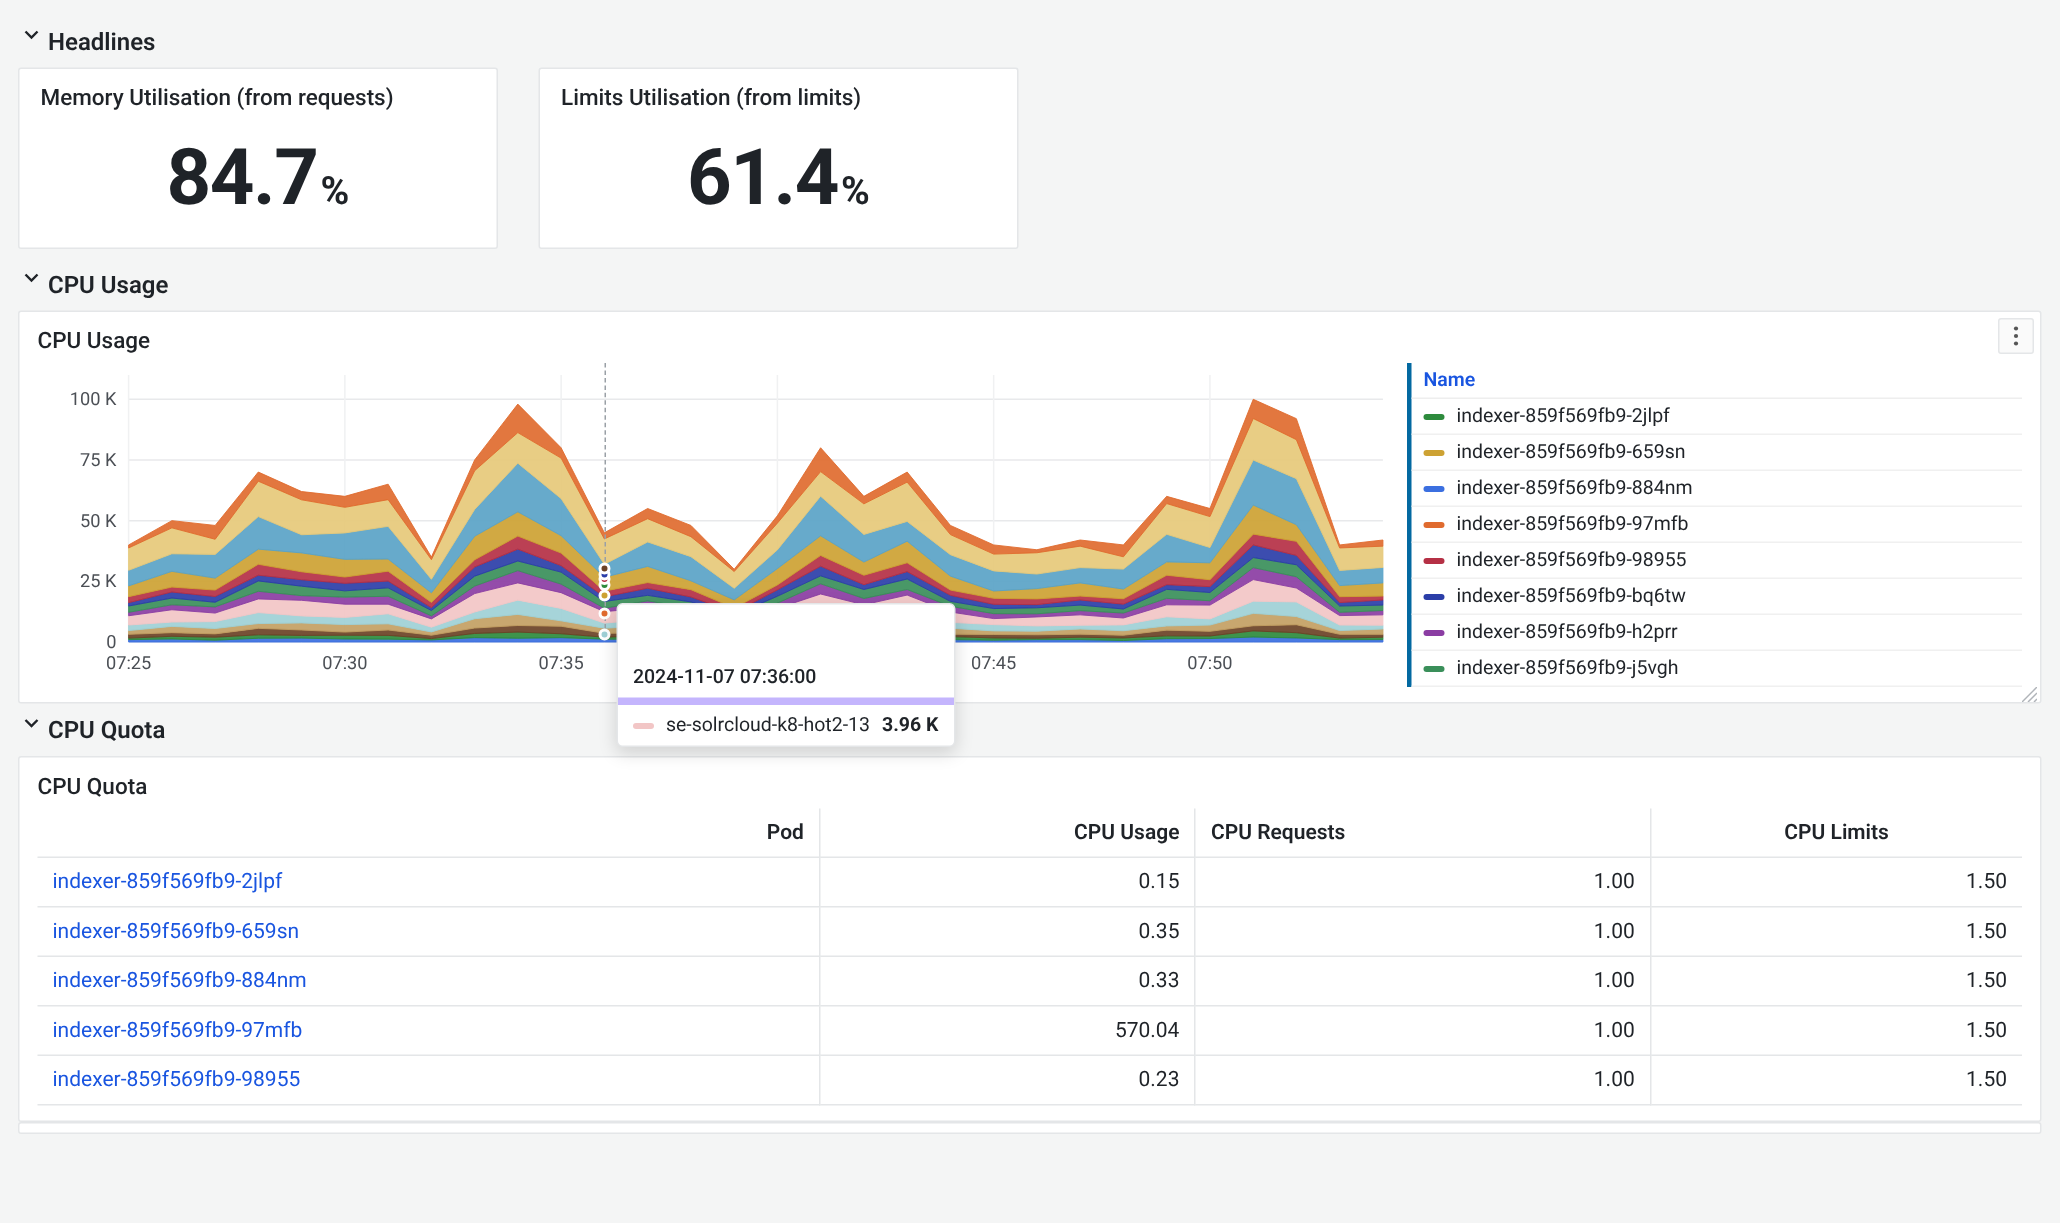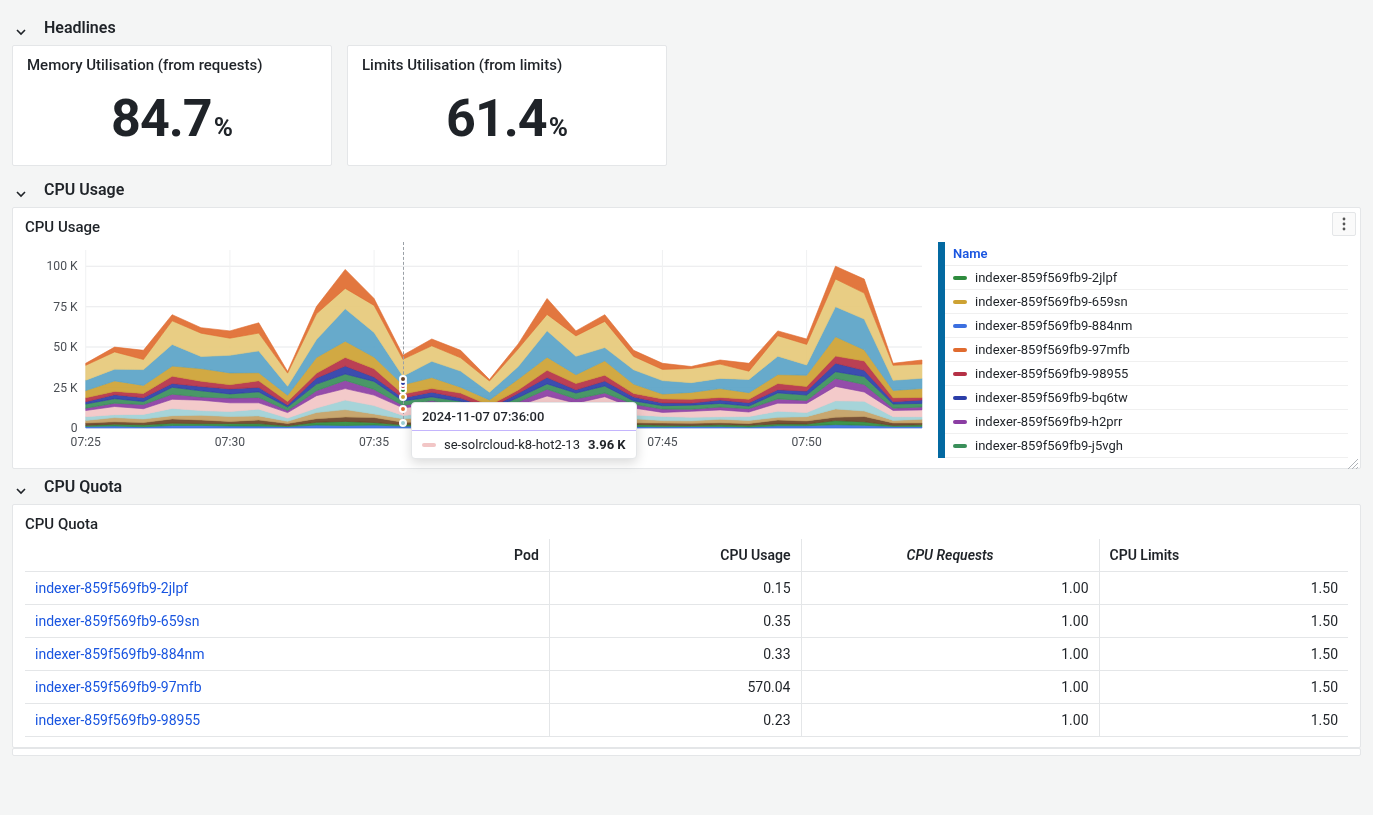--- a/index.html
+++ b/index.html
@@ -6,33 +6,33 @@
   html, body {
     width: 1373px; height: 815px;
     font-family: -apple-system, BlinkMacSystemFont, "Segoe UI", Roboto, "Helvetica Neue", Arial, sans-serif;
     background: #f4f5f5;
     color: #1f2328;
     font-size: 14px;
     overflow: hidden;
   }
   .page { padding: 10px 12px; }
   .section-header {
-    display: flex; align-items: flex-end; gap: 16px;
+    display: flex; align-items: flex-start; gap: 4px;
     font-weight: 600; font-size: 16px;
     padding: 8px 4px;
     cursor: pointer;
   }
   .chev {
     display: inline-block;
     font-size: 11px;
     width: 12px;
     color: #1f2328;
   }
   .chev svg { display:block; }
-  .cards { display: flex; gap: 15px; margin-bottom: 6px; }
+  .cards { display: flex; gap: 27px; margin-bottom: 6px; }
   .card {
     background: #fff;
     border: 1px solid #e4e6e8;
     border-radius: 2px;
     padding: 10px 14px 14px 14px;
     min-width: 320px;
   }
   .card-title { font-size: 15px; font-weight: 500; color: #1f2328; }
   .big-stat { display:flex; align-items:baseline; justify-content:center; padding: 14px 0 2px 0; text-align: center;}
   .big-stat .num { font-size: 52px; font-weight: 700; letter-spacing: -1px;}
@@ -50,21 +50,21 @@
     width:24px; height:24px; border:1px solid #e4e6e8;
     background:#fafafa;
     display:flex; align-items:center; justify-content:center;
     cursor:pointer; border-radius:2px;
   }
   .chart-wrap { display:flex; gap:12px; }
   .chart-area { flex:1; position:relative; }
   .chart-svg { width:100%; height:210px; display:block;}
   .legend {
     width: 410px;
-    border-left:7px solid #0369a1;
+    border-left:3px solid #0369a1;
   }
   .legend-header {
     color:#1955e0; font-weight:600; font-size:13px;
     padding:4px 8px;
     border-bottom:1px solid #eee;
   }
   .legend-row {
     display:flex; align-items:center; gap:8px;
     padding:4px 8px;
     border-bottom:1px solid #f0f0f0;
@@ -80,23 +80,24 @@
     position:absolute;
     background:#fff;
     border:1px solid #e4e6e8;
     border-radius:4px;
     box-shadow: 0 4px 12px rgba(0,0,0,.15);
     font-size:13px;
     z-index:10;
   }
   .tooltip-head {
     padding:6px 10px;
-    border-bottom:1px solid #c4b5fd;
+    border-bottom:5px solid #c4b5fd;
     font-weight:500;
     white-space:nowrap;
+    margin-top:35px;
   }
   .tooltip-row {
     display:flex; align-items:center; gap:8px;
     padding:6px 10px;
   }
   .tooltip-swatch { width:14px; height:4px; border-radius:2px;}
   .tooltip-val { margin-left:auto; font-weight:700;}
   
   .crosshair {
     position:absolute; top:0; bottom:34px;
@@ -278,22 +279,22 @@
     <span>CPU Quota</span>
   </div>
 
   <div class="panel">
     <div class="panel-title">CPU Quota</div>
     <table class="q">
       <thead>
           <tr id="q-head">
             <th>Pod</th>
             <th style="text-align: right;">CPU Usage</th>
-            <th style="text-align: center; font-style: italic;">CPU Requests</th>
-            <th style="text-align: left;">CPU Limits</th>
+            <th style="text-align: left;">CPU Requests</th>
+            <th style="text-align: center;">CPU Limits</th>
           </tr>
         </thead>
       <tbody id="q-body">
           <tr>
             <td><a href="#">indexer-859f569fb9-2jlpf</a></td>
             <td class="num">0.15</td>
             <td class="num">1.00</td>
             <td class="num">1.50</td>
           </tr>
           <tr>

